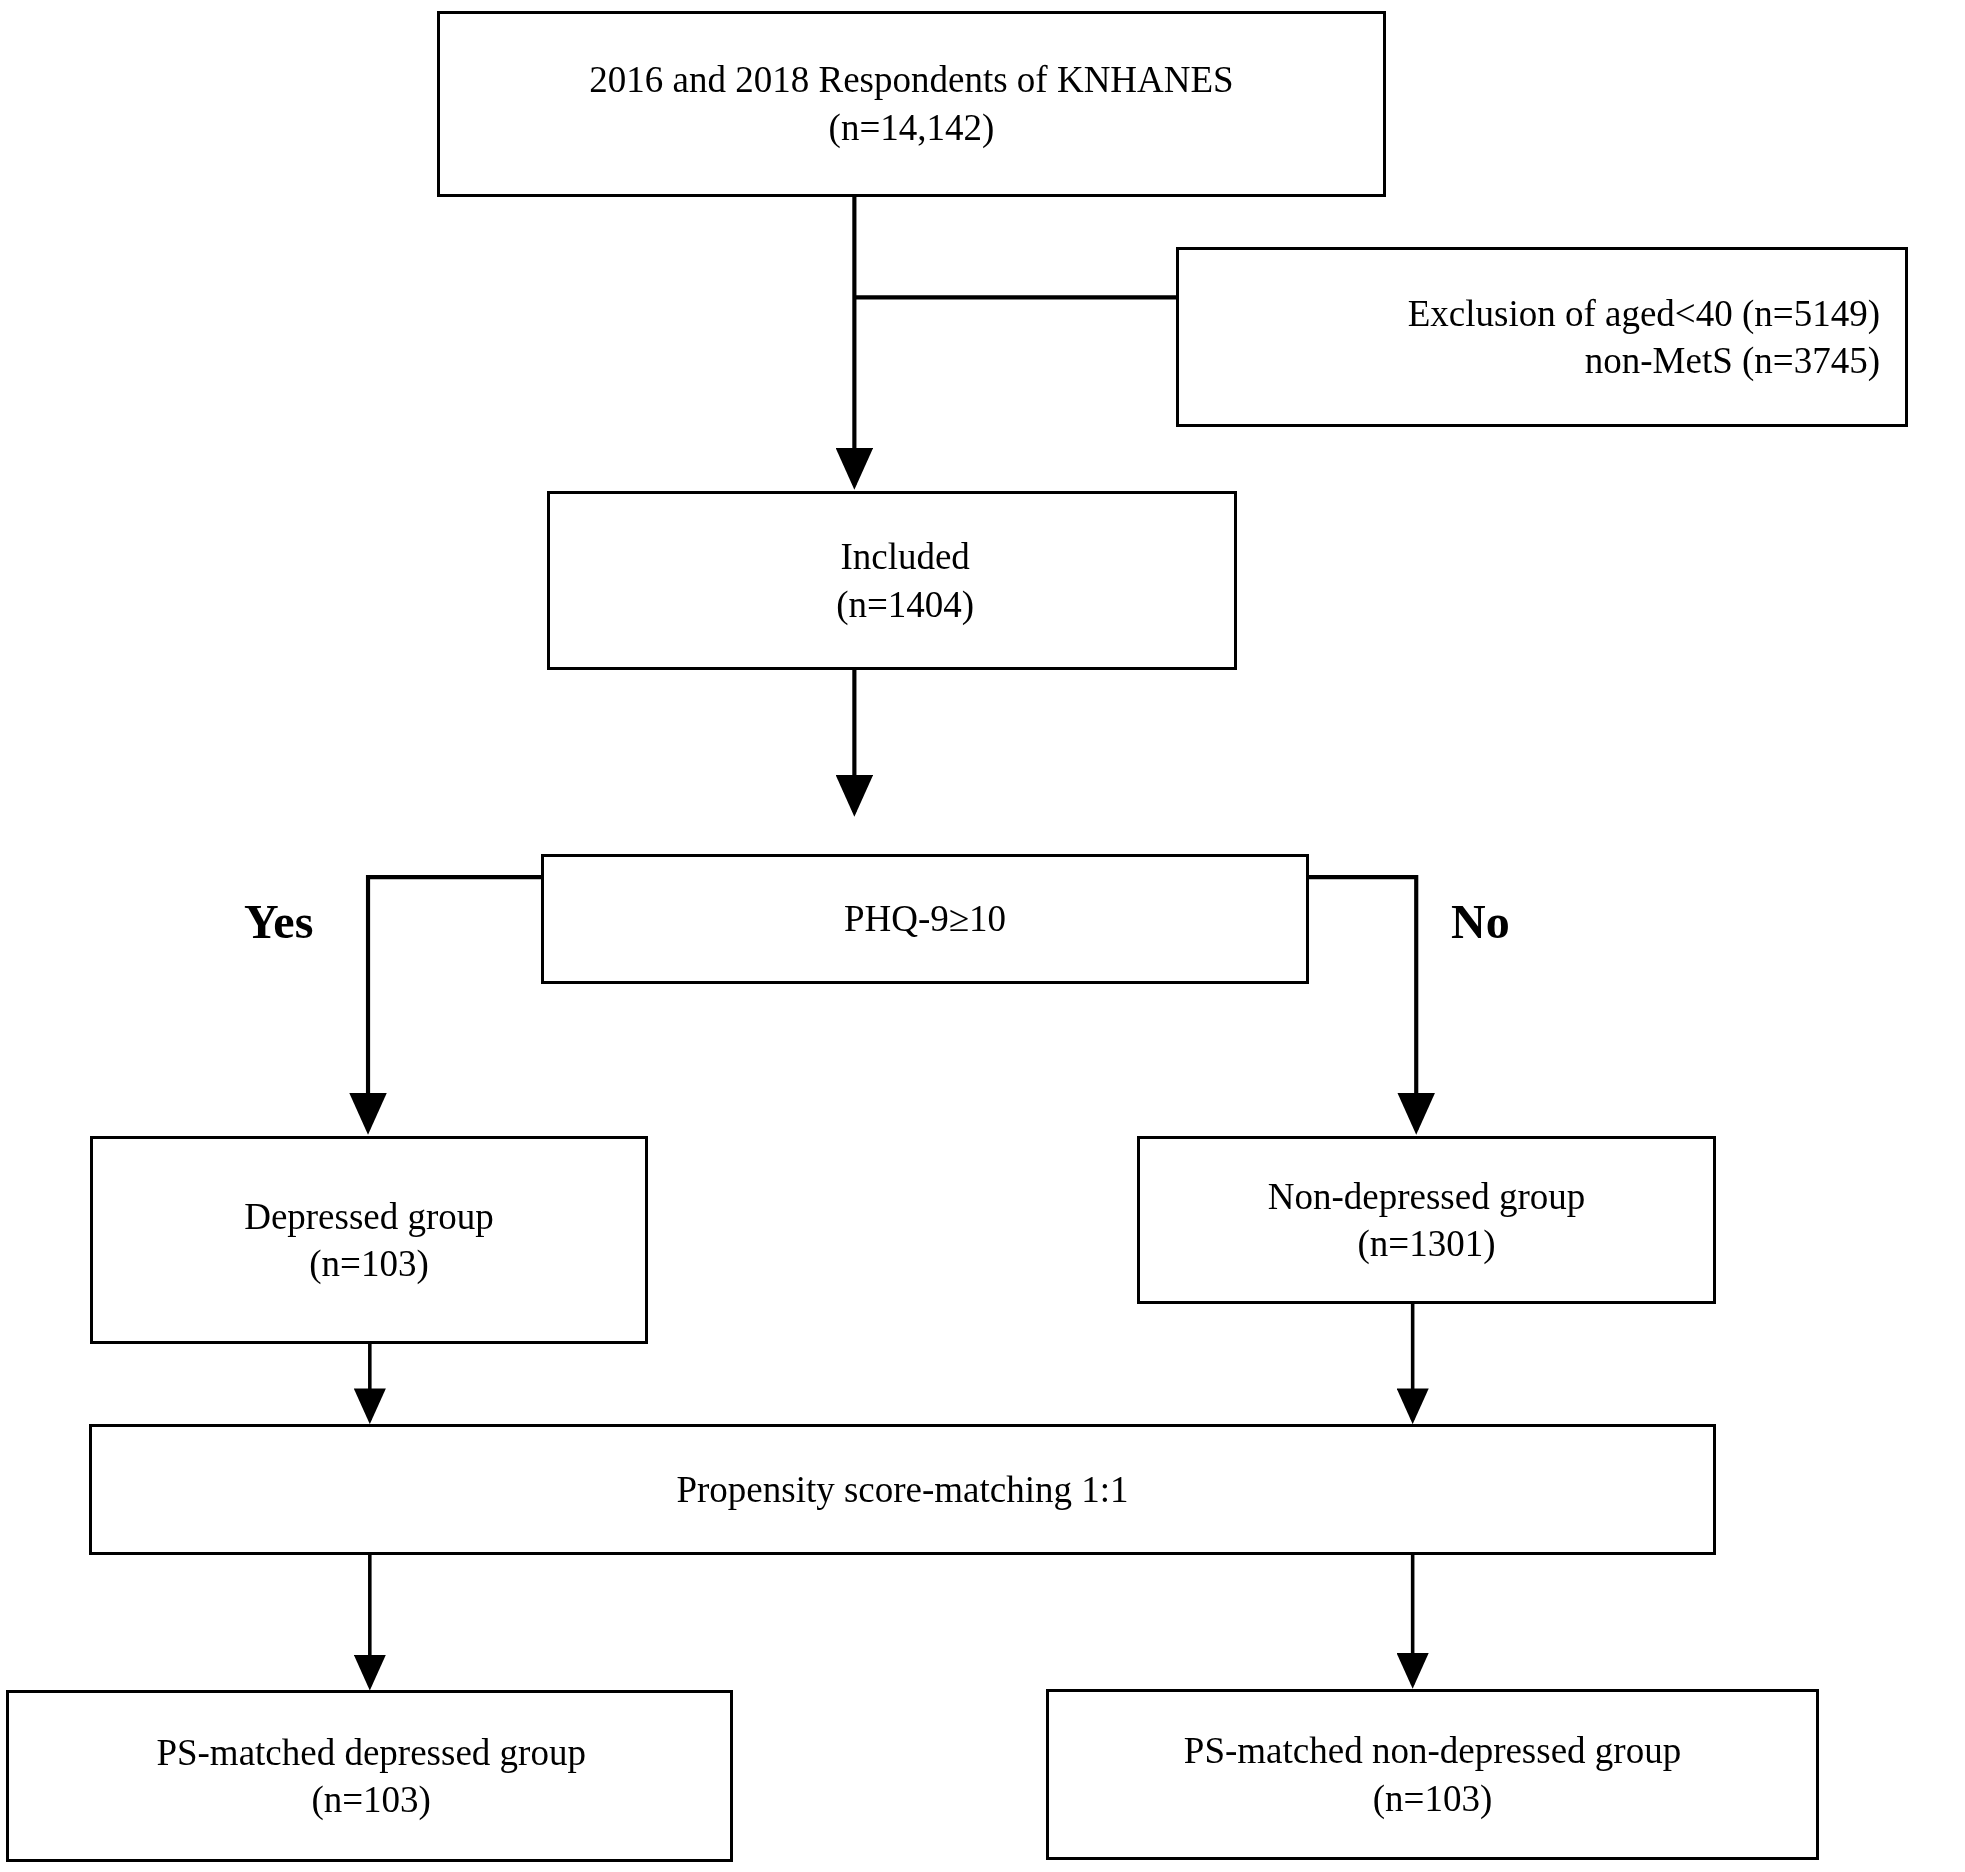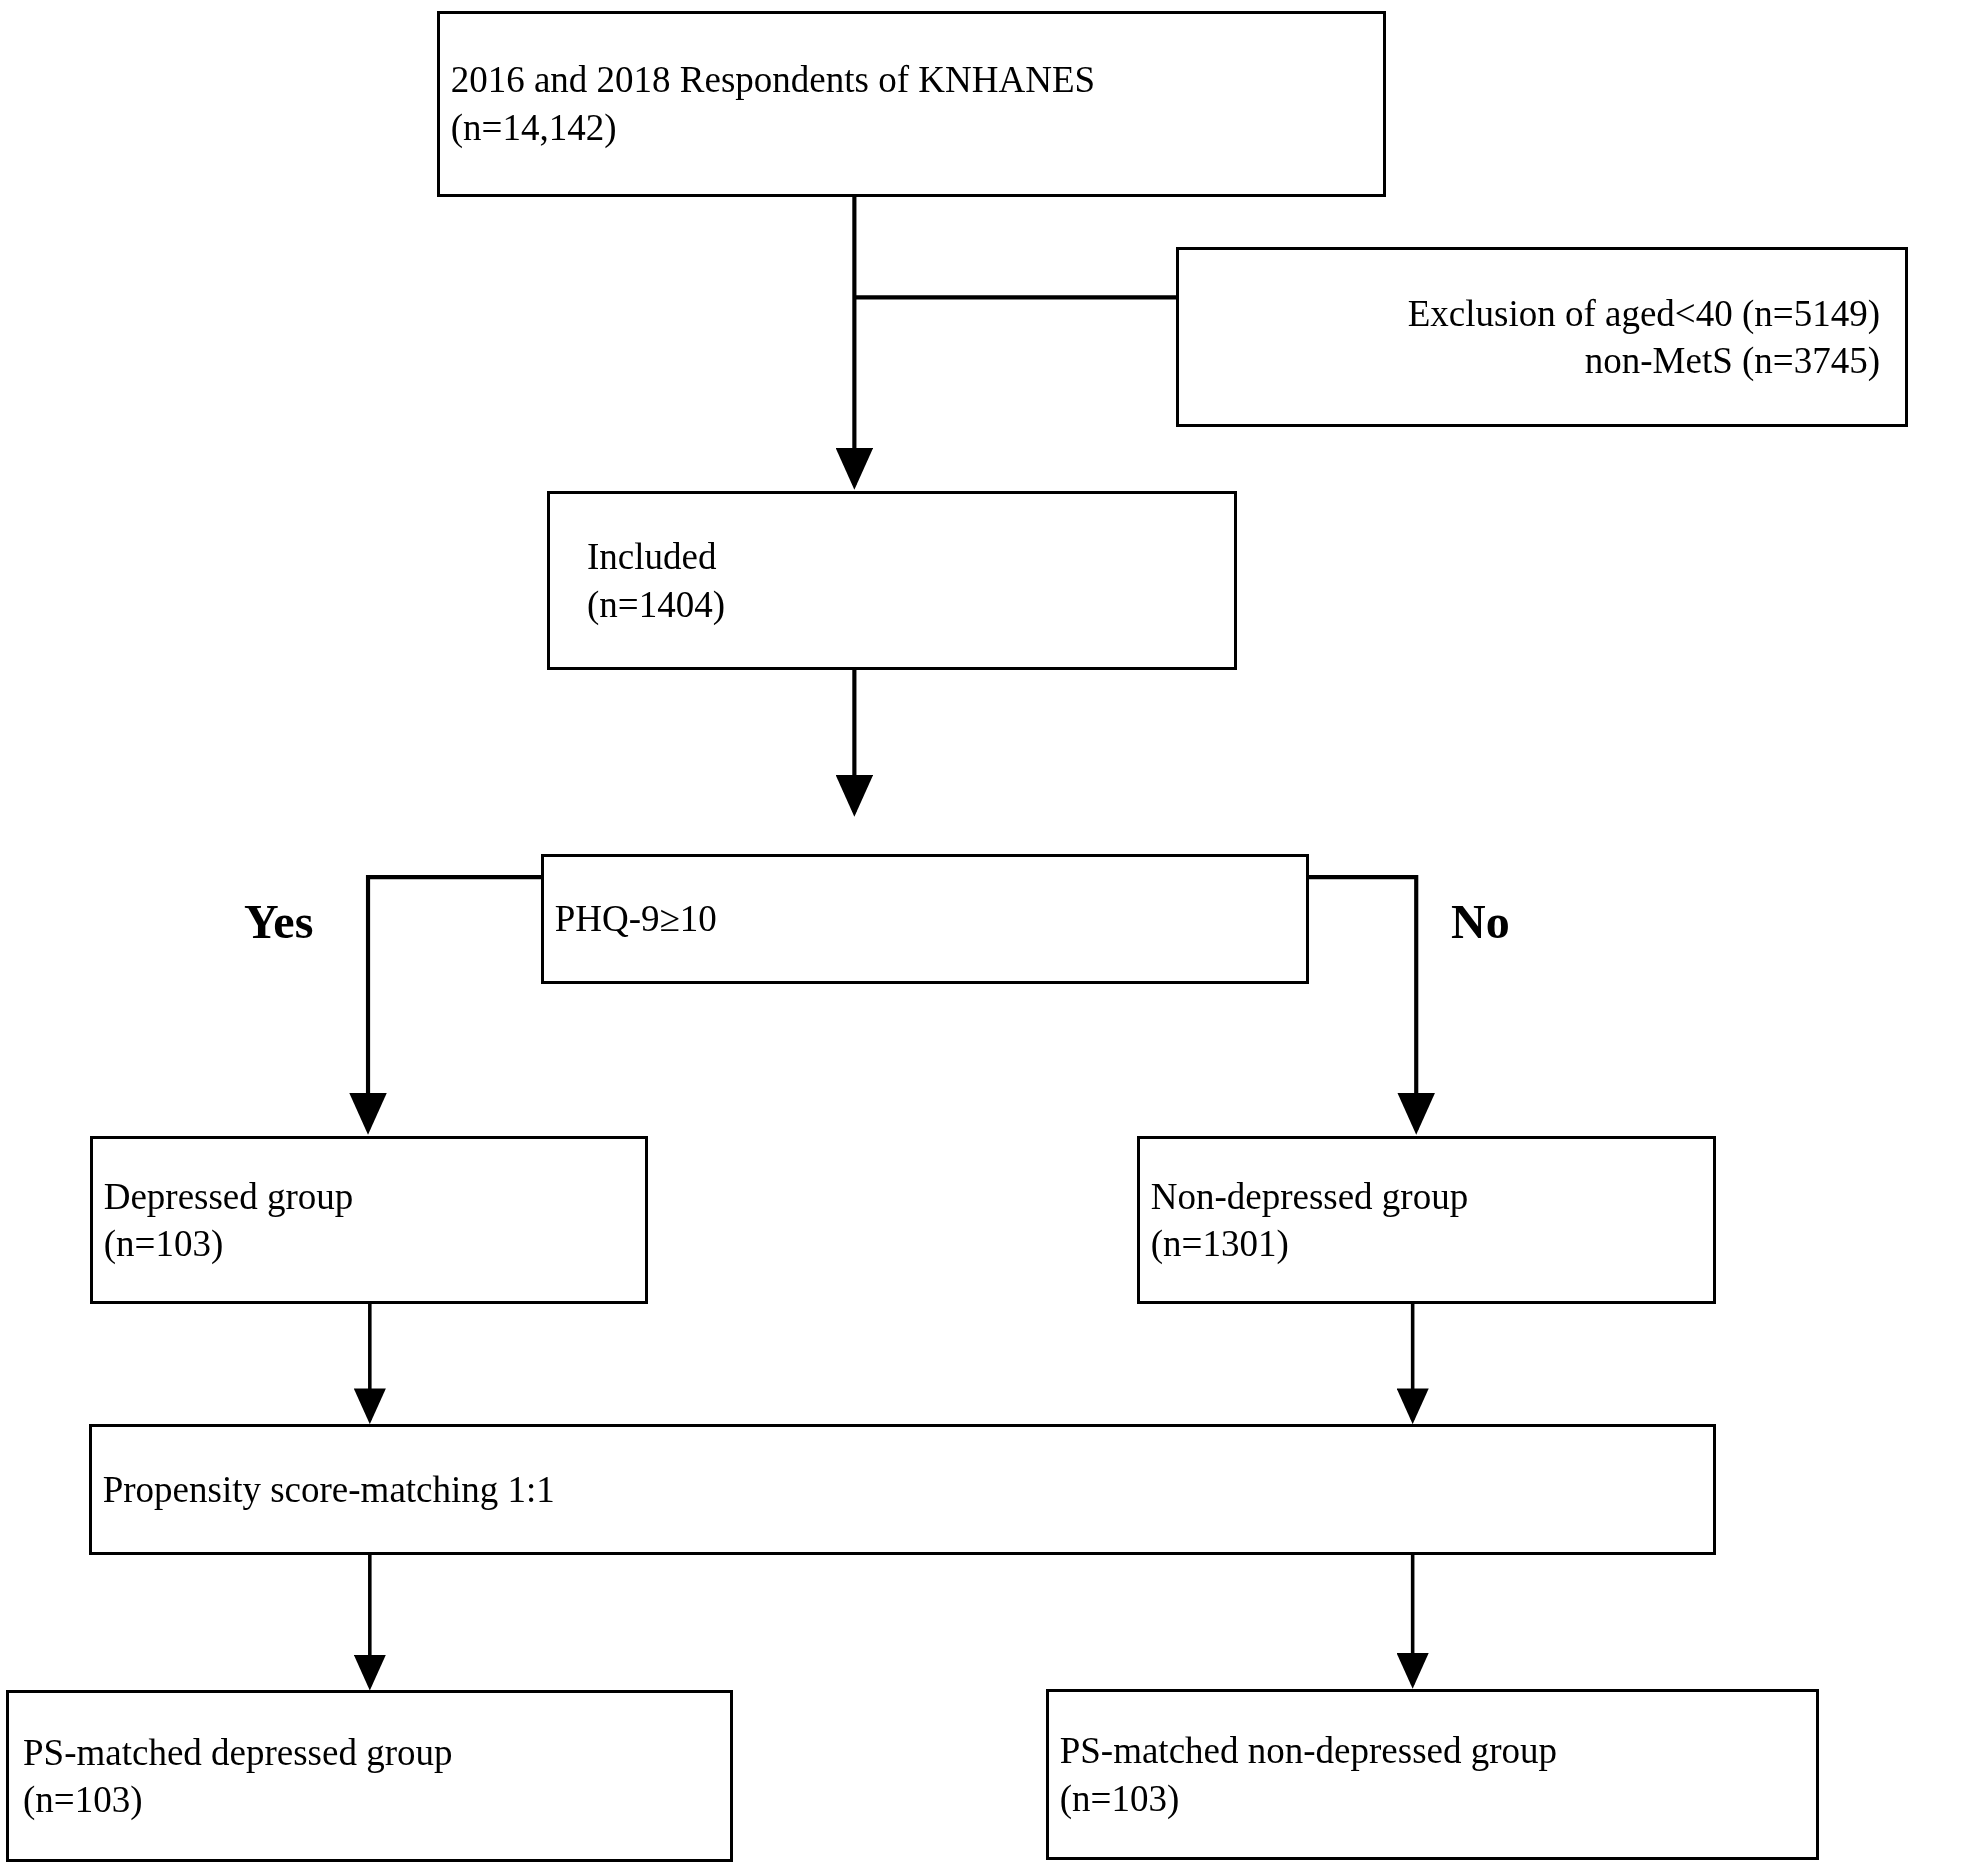--- a/index.html
+++ b/index.html
@@ -16,21 +16,21 @@
     color: #000000;
     overflow: hidden;
   }
   .node {
     position: absolute;
     box-sizing: border-box;
     border: 3px solid #000000;
     background: #ffffff;
     display: flex;
     flex-direction: column;
-    align-items: flex-start;
+    align-items: center;
     justify-content: center;
     text-align: center;
     line-height: 1.28;
     font-size: 37px;
     padding: 3.6px 10.7px;
   }
   .node .line {
     display: block;
     white-space: nowrap;
   }
@@ -101,21 +101,21 @@
     <span class="line">(n=1404)</span>
   </div>
 
   <div class="node" style="left:541px; top:818px; width:768px; height:130px;margin-top:36px;">
     <span class="line">PHQ-9≥10</span>
   </div>
 
   <div class="branch-label" style="left:244px; top:898px;">Yes</div>
   <div class="branch-label" style="left:1451px; top:898px;">No</div>
 
-  <div class="node" style="left:90px; top:1136px; width:558px; height:168px;">
+  <div class="node" style="left:90px; top:1136px; width:558px; height:208px;">
     <span class="line">Depressed group</span>
     <span class="line">(n=103)</span>
   </div>
 
   <div class="node" style="left:1137px; top:1136px; width:579px; height:168px;">
     <span class="line">Non-depressed group</span>
     <span class="line">(n=1301)</span>
   </div>
 
   <div class="node" style="left:89px; top:1424px; width:1627px; height:131px;">

